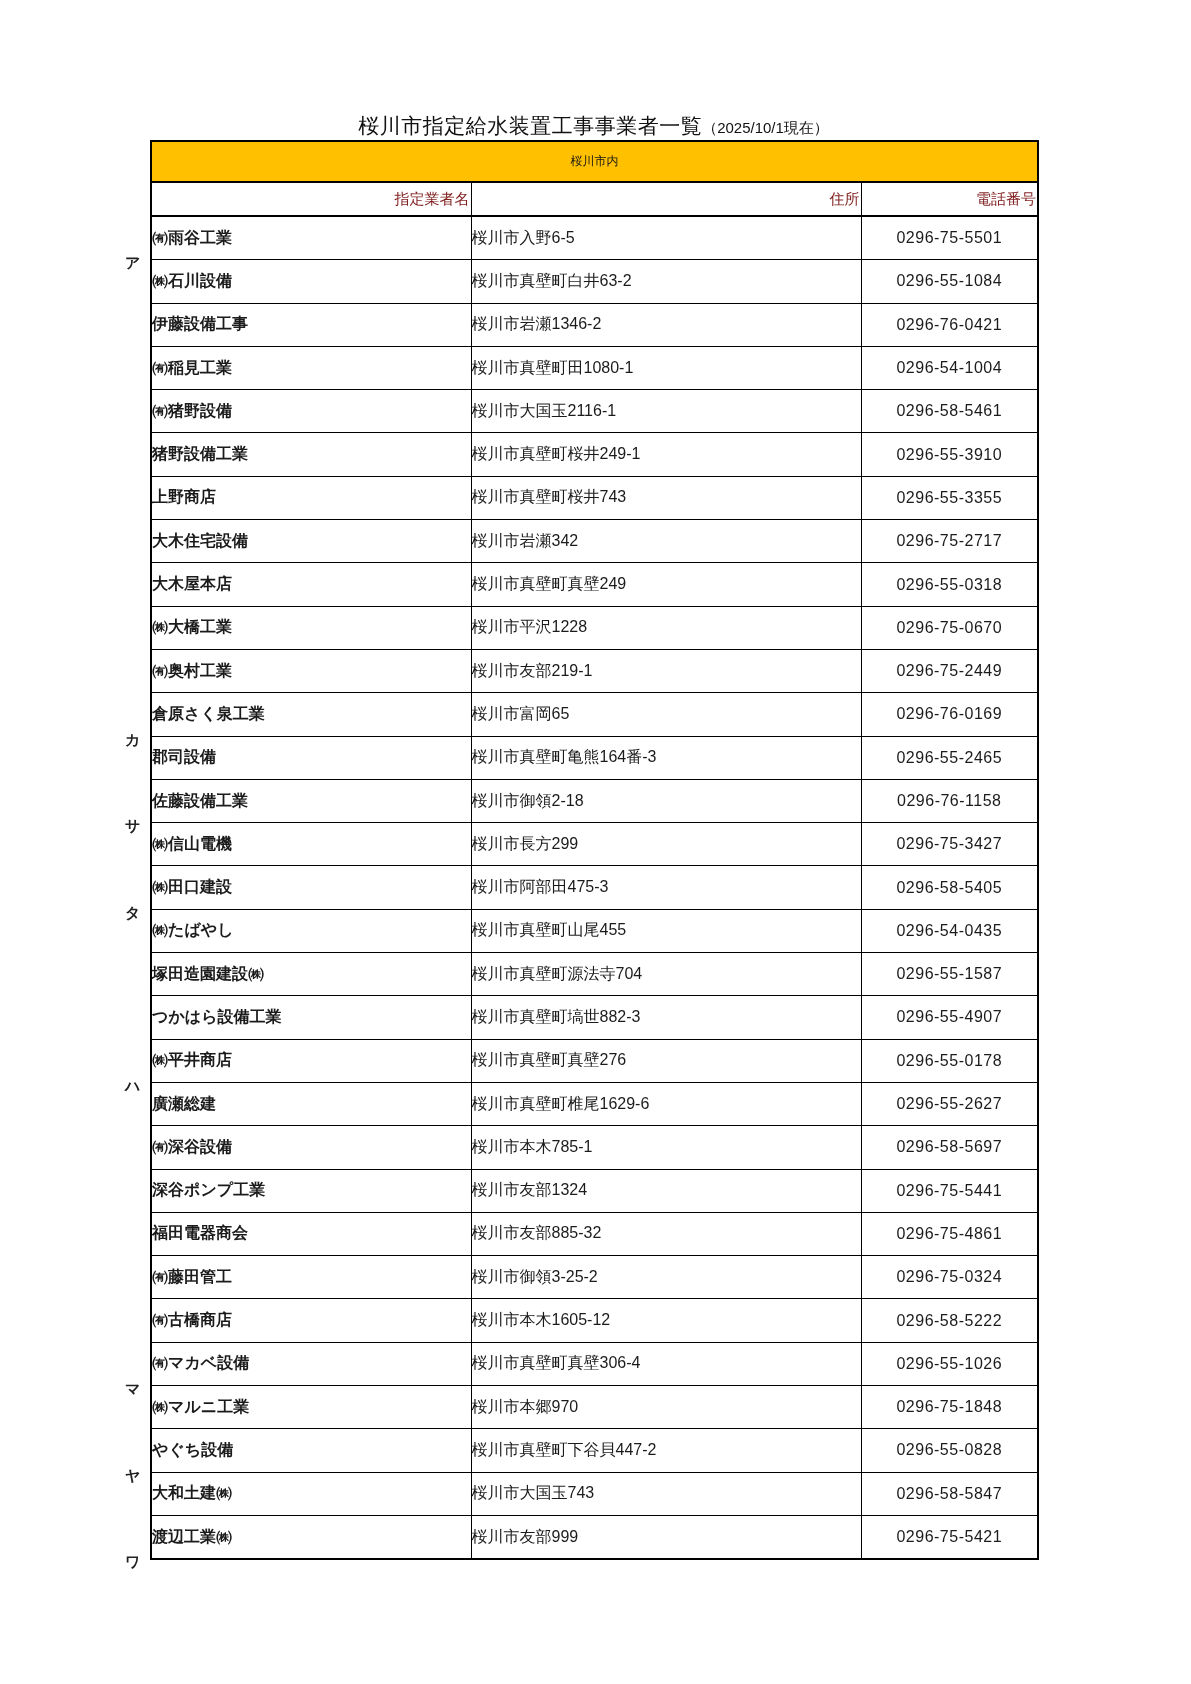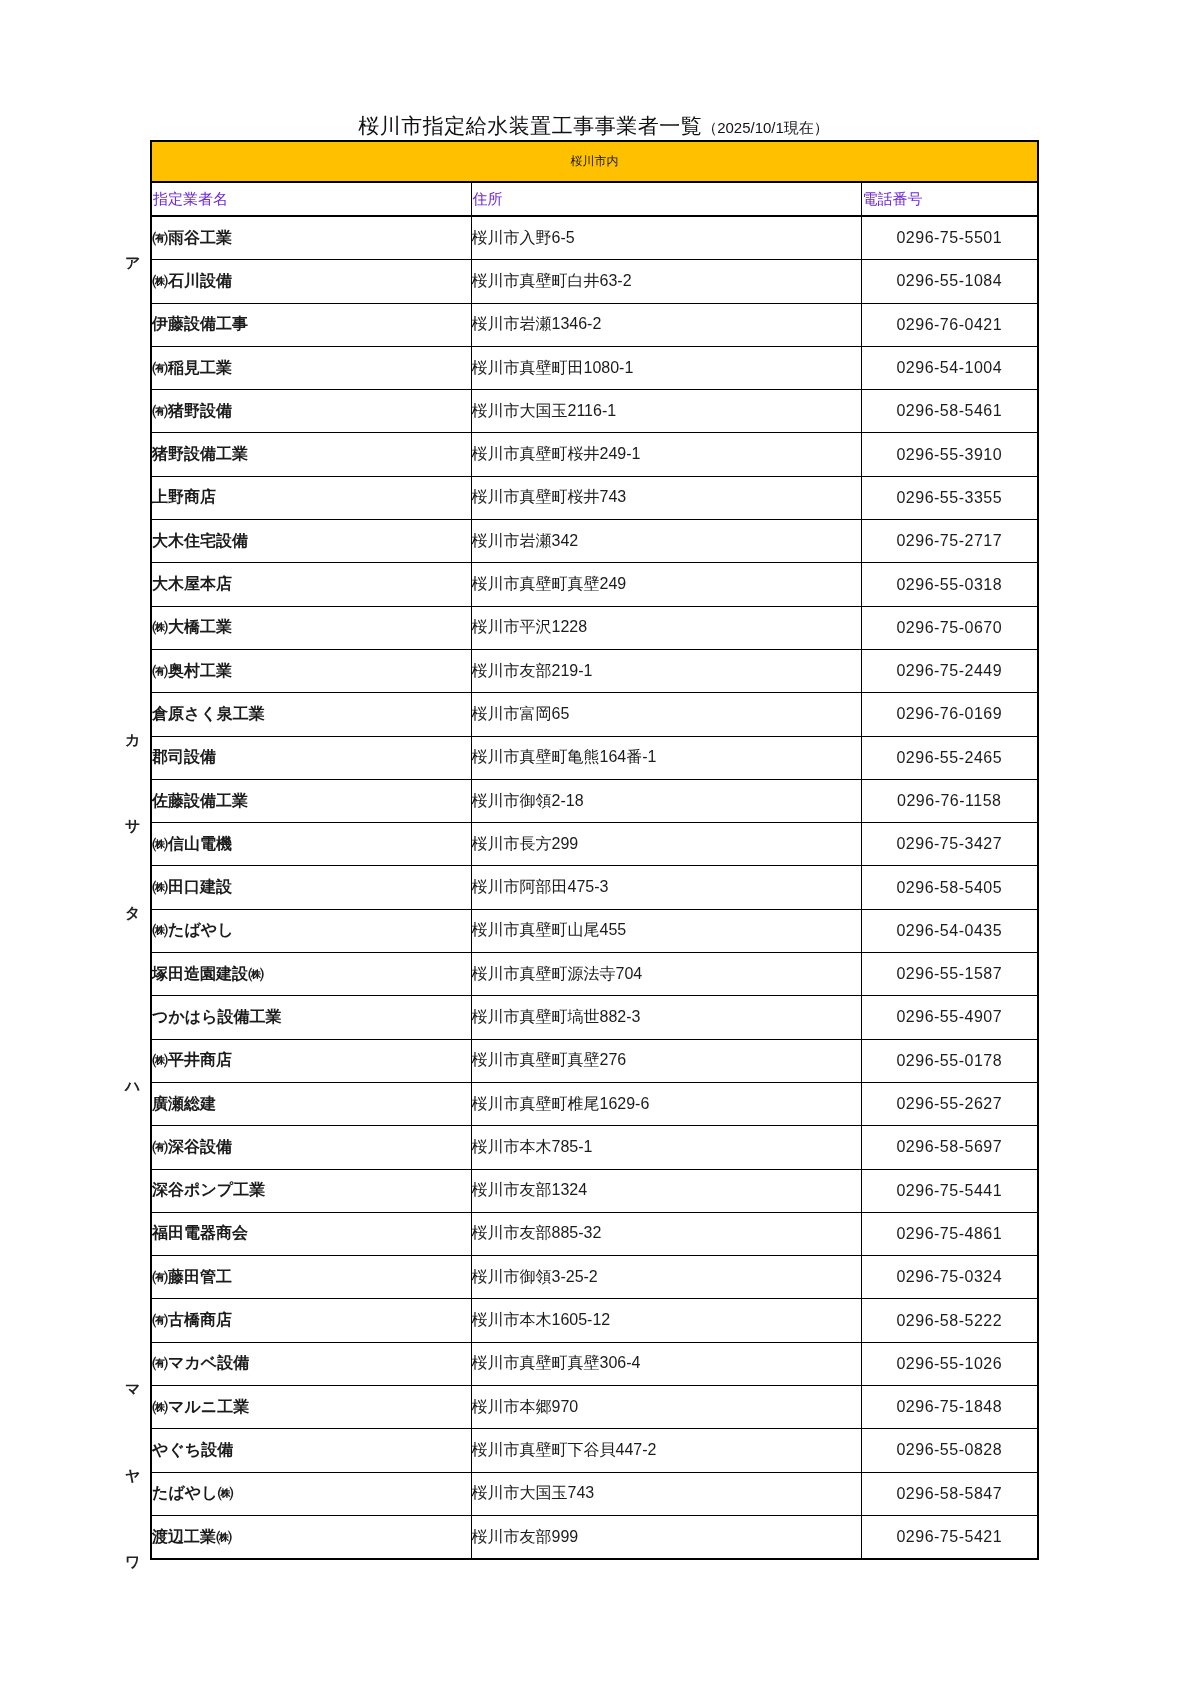--- a/index.html
+++ b/index.html
@@ -49,23 +49,23 @@
     background: #FFC000;
     height: 37px;
     text-align: center;
     font-size: 12px;
     color: #161616;
     border-bottom: 2.5px solid #000;
   }
   tr.colhead-row th {
     height: 30px;
     font-weight: normal;
-    text-align: left;
+    text-align: right;
     font-size: 15px;
-    color: #6d28d9;
+    color: #7f1d1d;
     border-left: 1.8px solid #000;
     border-bottom: 2.2px solid #000;
     background: #fff;
   }
   tr.colhead-row th:first-child { border-left: none; }
 
   tr.body-row td {
     height: 42.3px;
     font-size: 16px;
     color: #1b1b1b;
@@ -179,21 +179,21 @@
           <td class="cell-address">桜川市友部219-1</td>
           <td class="cell-phone">0296-75-2449</td>
         </tr>
         <tr class="body-row">
           <td class="cell-name">倉原さく泉工業<span class="kana-marker">カ</span></td>
           <td class="cell-address">桜川市富岡65</td>
           <td class="cell-phone">0296-76-0169</td>
         </tr>
         <tr class="body-row">
           <td class="cell-name">郡司設備</td>
-          <td class="cell-address">桜川市真壁町亀熊164番-1</td>
+          <td class="cell-address">桜川市真壁町亀熊164番-3</td>
           <td class="cell-phone">0296-55-2465</td>
         </tr>
         <tr class="body-row">
           <td class="cell-name">佐藤設備工業<span class="kana-marker">サ</span></td>
           <td class="cell-address">桜川市御領2-18</td>
           <td class="cell-phone">0296-76-1158</td>
         </tr>
         <tr class="body-row">
           <td class="cell-name">㈱信山電機</td>
           <td class="cell-address">桜川市長方299</td>
@@ -263,21 +263,21 @@
           <td class="cell-name">㈱マルニ工業</td>
           <td class="cell-address">桜川市本郷970</td>
           <td class="cell-phone">0296-75-1848</td>
         </tr>
         <tr class="body-row">
           <td class="cell-name">やぐち設備<span class="kana-marker">ヤ</span></td>
           <td class="cell-address">桜川市真壁町下谷貝447-2</td>
           <td class="cell-phone">0296-55-0828</td>
         </tr>
         <tr class="body-row">
-          <td class="cell-name">たばやし㈱</td>
+          <td class="cell-name">大和土建㈱</td>
           <td class="cell-address">桜川市大国玉743</td>
           <td class="cell-phone">0296-58-5847</td>
         </tr>
         <tr class="body-row">
           <td class="cell-name">渡辺工業㈱<span class="kana-marker">ワ</span></td>
           <td class="cell-address">桜川市友部999</td>
           <td class="cell-phone">0296-75-5421</td>
         </tr>
       </tbody>
   </table>

